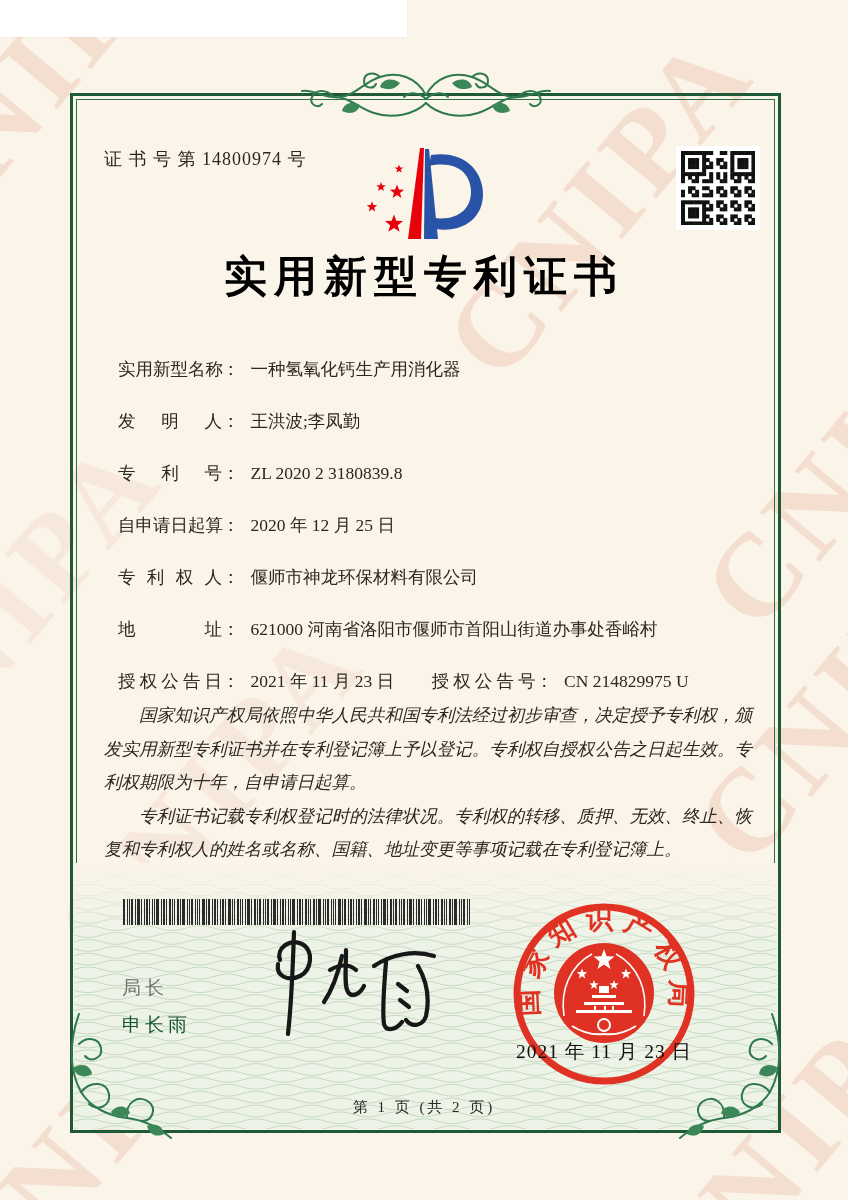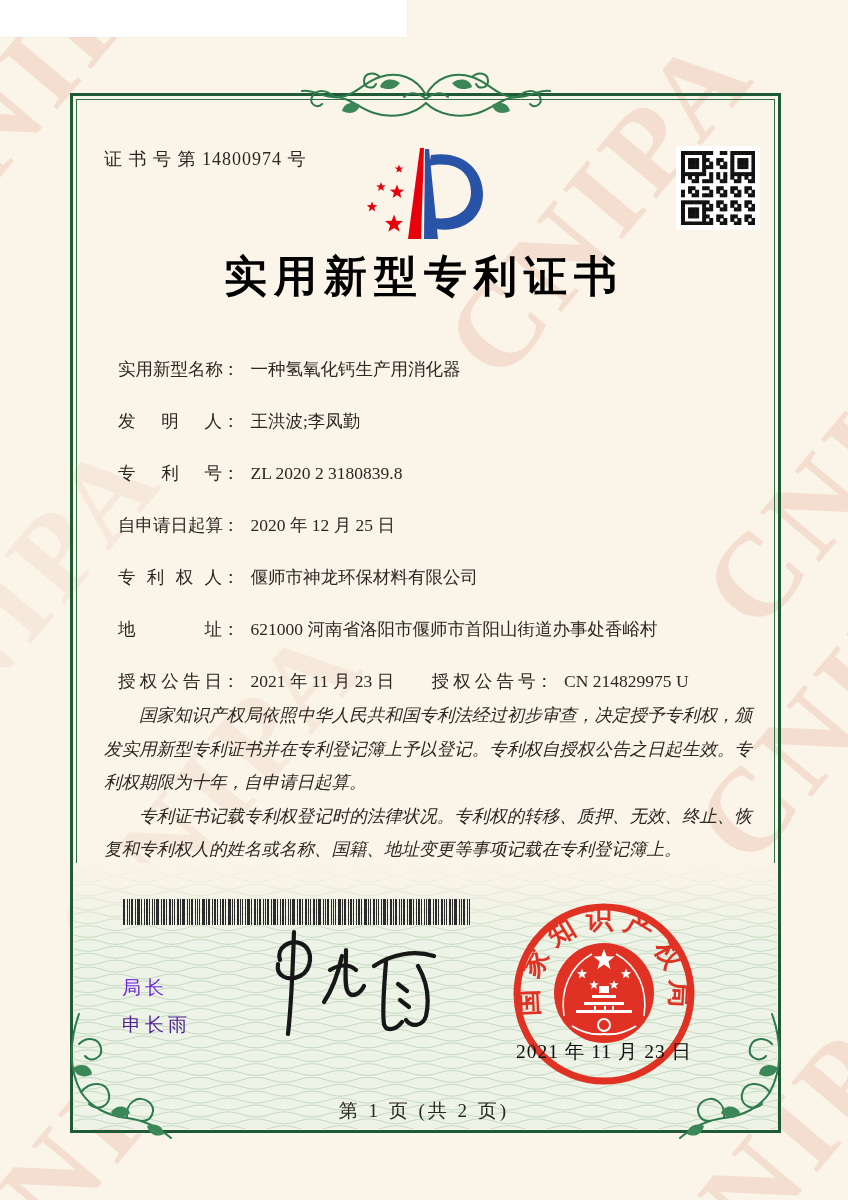--- a/index.html
+++ b/index.html
@@ -53,30 +53,30 @@
   }
   .fields{left:118px; top:356px; width:640px; font-size:17.5px;}
   .frow{height:26px; line-height:26px; margin-bottom:26px; white-space:nowrap;}
   .fgroup{display:inline-block;}
   .fgroup.second{margin-left:33px;}
   .flabel{display:inline-block; width:104px; text-align:justify; text-align-last:justify; vertical-align:top;}
   .fcolon{display:inline-block;}
   .fvalue{margin-left:11px;}
   .body-text{left:104px; top:699px; width:648px; font-size:17.5px; line-height:1.92; text-align:justify;}
   .body-text p{margin:0; text-indent:2em;font-style:italic;}
-  .director-title{left:122px; top:975px; font-family:"Liberation Sans",sans-serif; font-size:19px; letter-spacing:4px; color:#6d28d9;}
-  .director-name{left:122px; top:1012px; font-family:"Liberation Sans",sans-serif; font-size:19px; letter-spacing:4px; color:#4c1d95;}
+  .director-title{left:122px; top:975px; font-family:"Liberation Sans",sans-serif; font-size:19px; letter-spacing:4px; color:#737373;}
+  .director-name{left:122px; top:1012px; font-family:"Liberation Sans",sans-serif; font-size:19px; letter-spacing:4px; color:#14532d;}
   .signature{left:246px; top:926px;}
   .barcode{left:121px; top:899px;}
   .seal{left:508px; top:898px;}
   .seal-date{
     left:508px; top:1038px; width:192px; text-align:center;
     font-size:19.5px; color:#101010; letter-spacing:1px;
   }
-  .page-info{left:0; right:0; top:1098px; text-align:center; font-size:19px; letter-spacing:3px;}
+  .page-info{left:0; right:0; top:1098px; text-align:center; font-size:15px; letter-spacing:3px;}
   .continuation{
     left:50%; top:1142px; transform:translateX(-52%);
     background:#ffffff; padding:9px 18px; font-size:15px; letter-spacing:3px;
     box-shadow:0 0 0 1px rgba(0,0,0,0.02);
   }
   .fl{stroke:#2e7a4c; stroke-width:2; fill:none; stroke-linecap:round;}
   .flf{fill:#3c8757; stroke:none;}
   .sig{stroke:#171717; stroke-width:4.2; fill:none; stroke-linecap:round; stroke-linejoin:round;}
 </style>
 </head>

